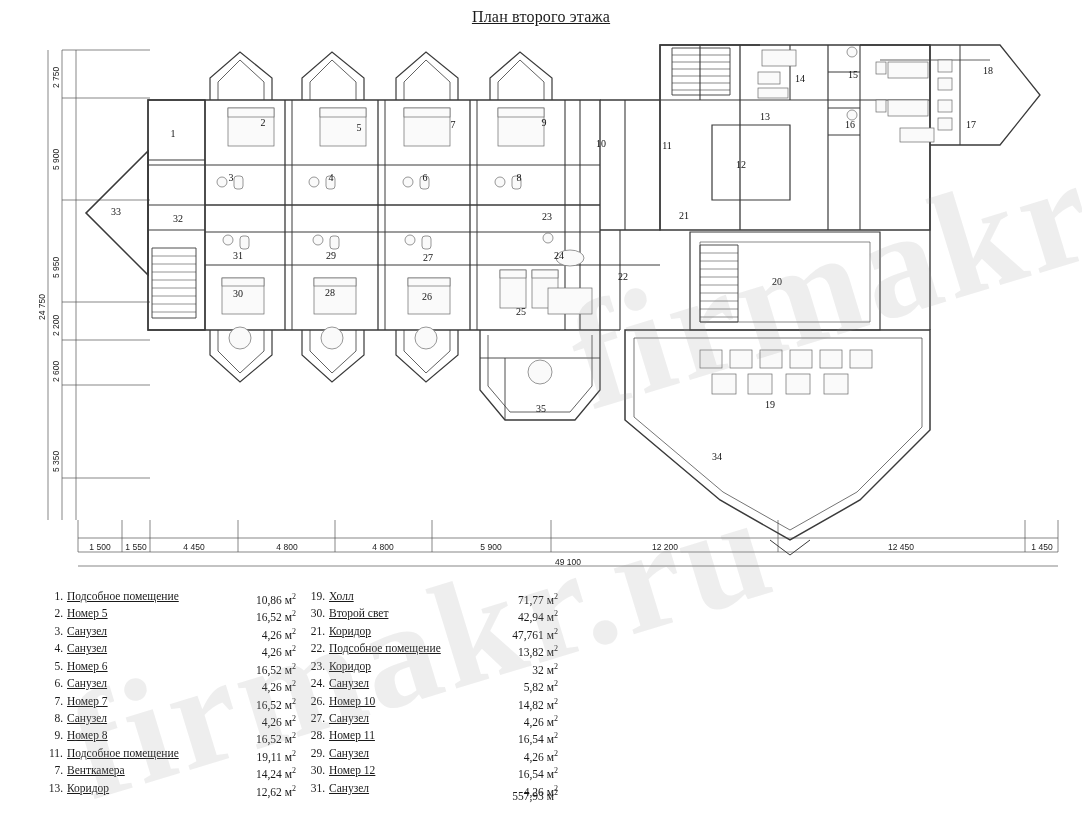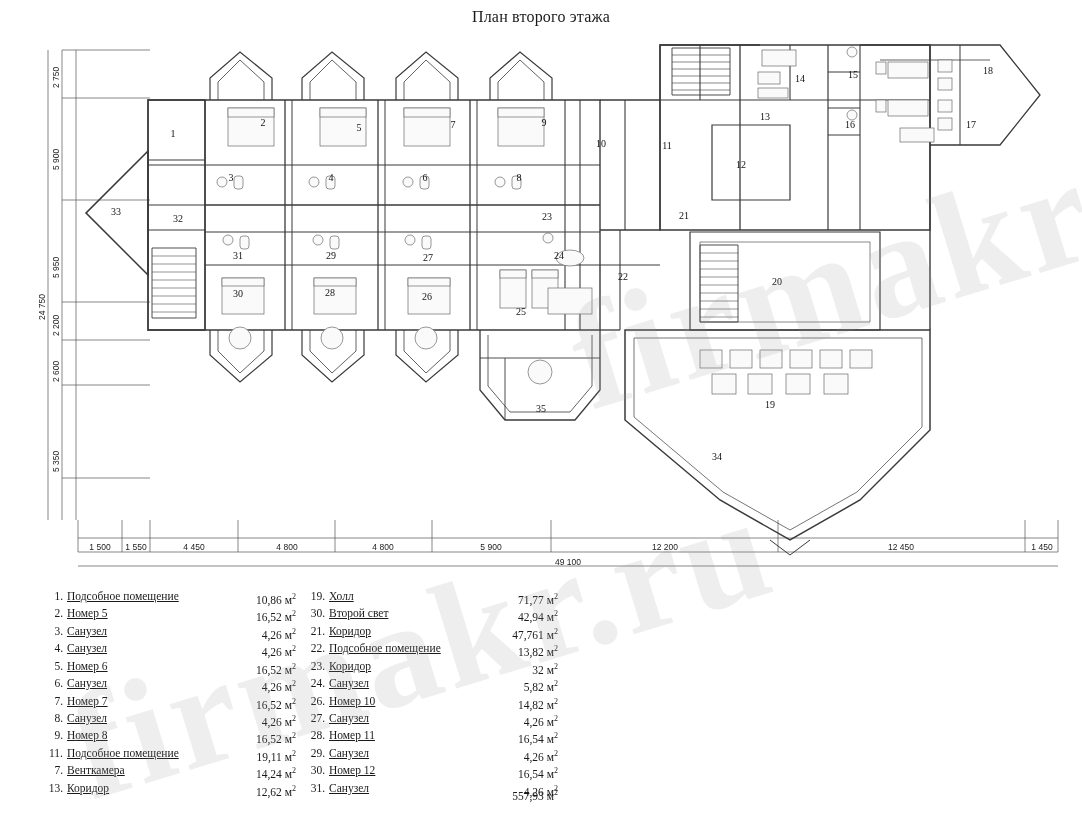--- a/index.html
+++ b/index.html
@@ -16,21 +16,21 @@
   #watermark .wm-text{
     position:absolute;
     font-family:"Liberation Serif", serif;
     font-size:150px;font-weight:bold;color:rgba(150,150,150,0.16);
     white-space:nowrap;transform:rotate(-17deg);
     letter-spacing:4px;
   }
   
   #title{
     position:absolute;left:0;top:8px;width:1082px;text-align:center;
-    font-size:16px;letter-spacing:.2px;z-index:3;
+    font-size:16px;letter-spacing:.2px;z-index:3;text-decoration:underline;
   }
   
   #plan{position:absolute;left:0;top:0;width:1082px;height:600px;z-index:2;}
   
   #legend{
     position:absolute;left:40px;top:590px;width:1000px;height:220px;
     z-index:4;font-size:11.5px;line-height:13.6px;
   }
   .leg-col{position:absolute;top:0;}
   .leg-col.c1{left:6px;width:250px;}

